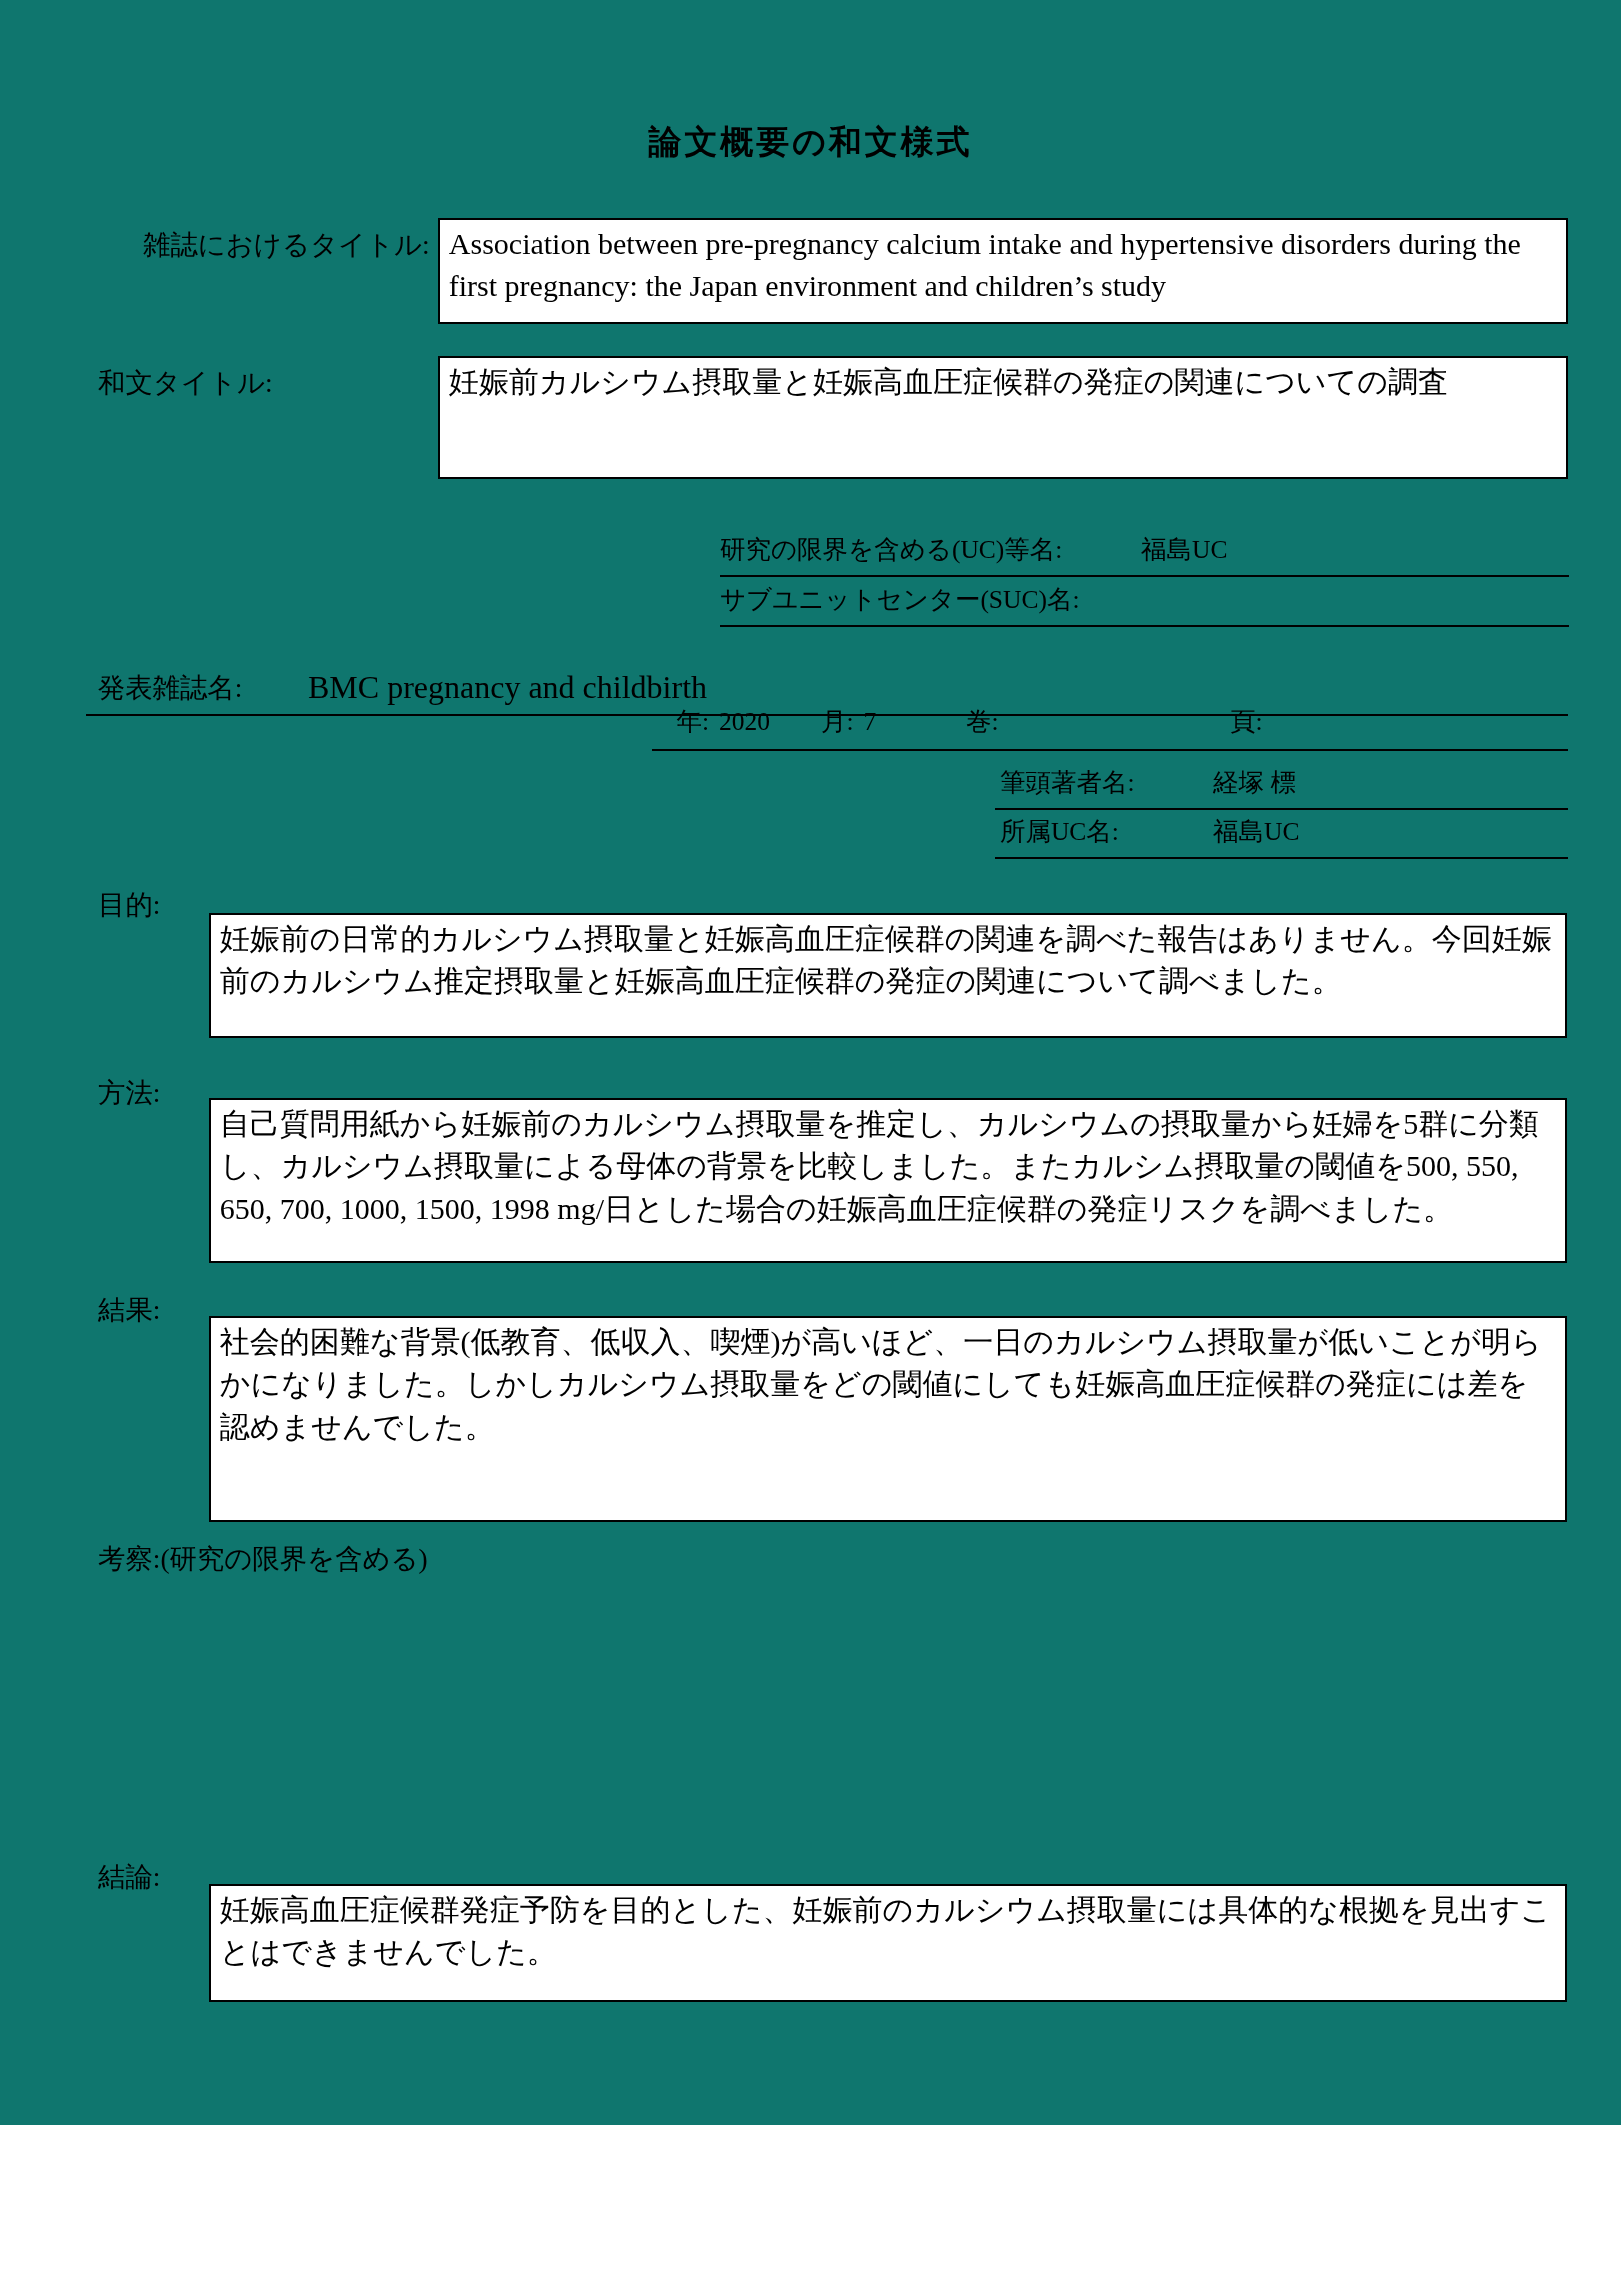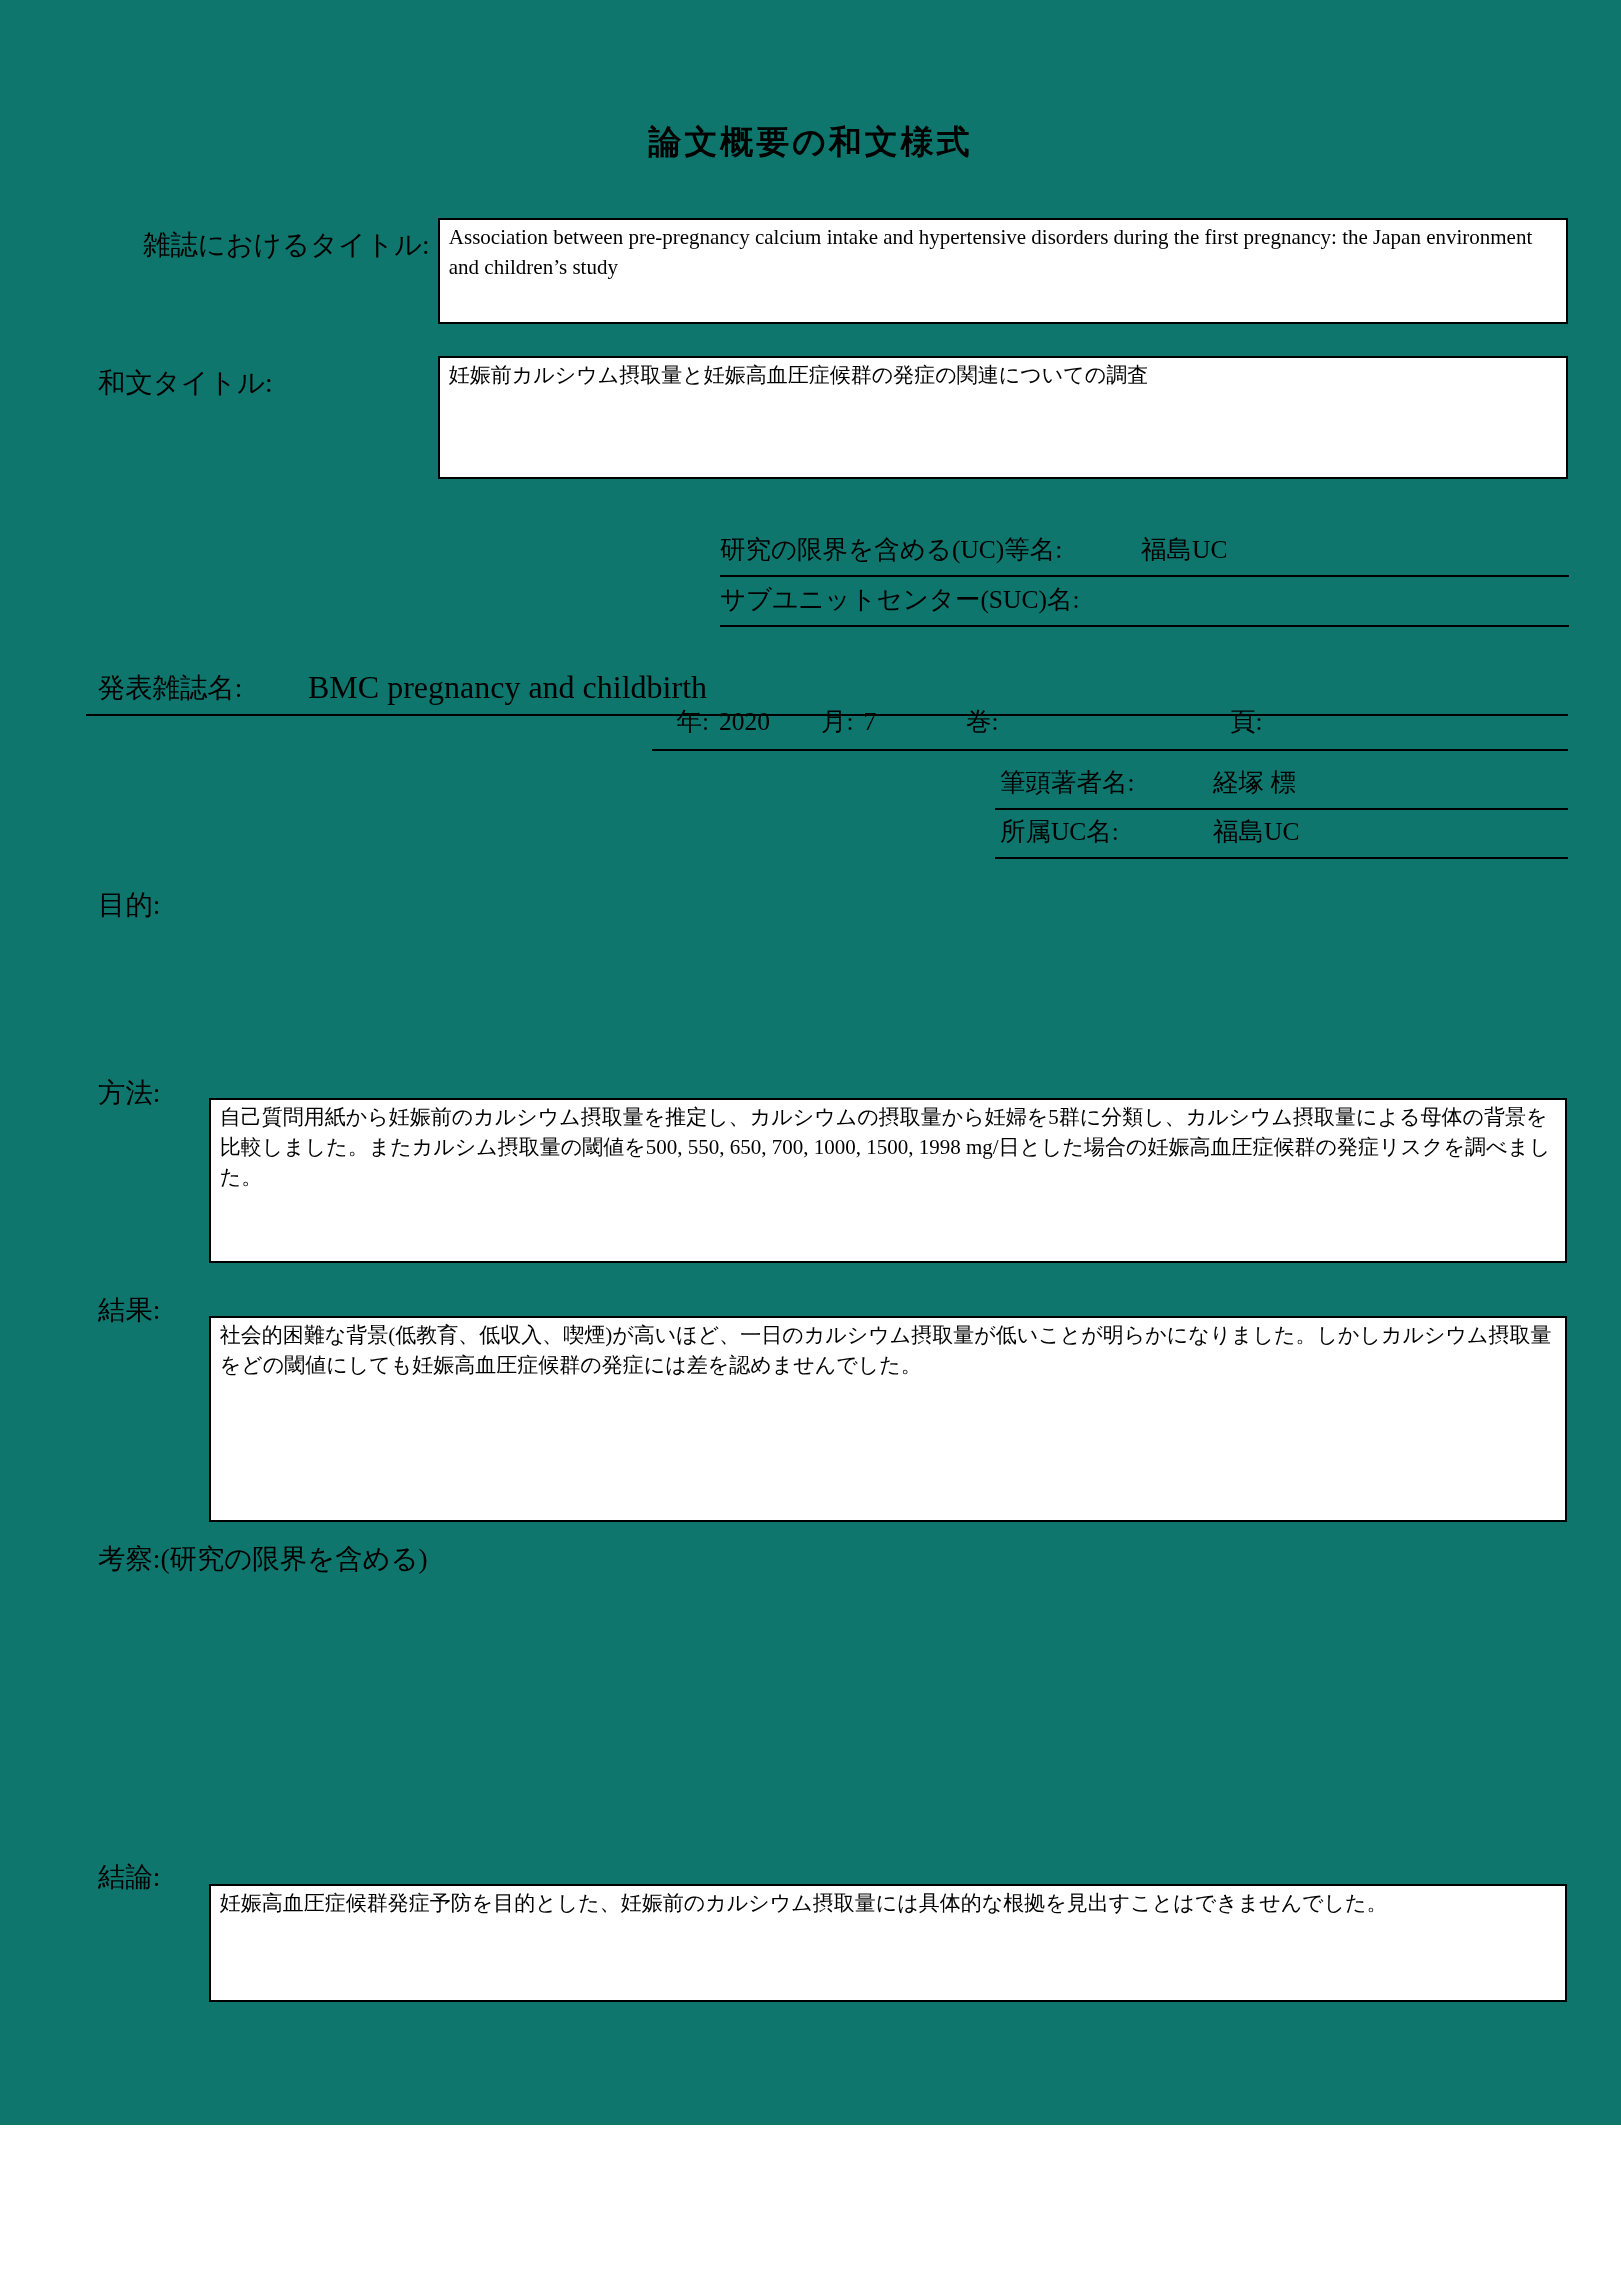--- a/index.html
+++ b/index.html
@@ -27,21 +27,21 @@
     white-space:nowrap;
   }
   .box{
     position:absolute;
     border:2.9px solid #000;
     background:#fff;
     box-sizing:border-box;
   }
   .box-text{
     padding:2.9px 8.8px;
-    font-size:21px;
+    font-size:30px;
     line-height:1.42;
     word-break:break-word;
     overflow-wrap:break-word;
   }
   .uline{
     position:absolute;
     border-bottom:2.9px solid #000;
     box-sizing:border-box;
     font-size:25.5px;
   }
@@ -107,20 +107,23 @@
     <span class="ul-label" style="left:4.9px;">筆頭著者名:</span>
     <span class="ul-value" style="left:218px;">経塚 標</span>
   </div>
 
   <div class="uline" style="left:995px;top:814px;width:573px;height:45px;">
     <span class="ul-label" style="left:4.9px;">所属UC名:</span>
     <span class="ul-value" style="left:218px;">福島UC</span>
   </div>
 
   <div class="label" style="left:98px;top:887px;">目的:</div>
+  <div class="box" style="left:209px;top:913px;width:1358px;height:125px;">
+    <div class="box-text">妊娠前の日常的カルシウム摂取量と妊娠高血圧症候群の関連を調べた報告はありません。今回妊娠前のカルシウム推定摂取量と妊娠高血圧症候群の発症の関連について調べました。</div>
+  </div>
 
   <div class="label" style="left:98px;top:1075px;">方法:</div>
   <div class="box" style="left:209px;top:1098px;width:1358px;height:165px;">
     <div class="box-text">自己質問用紙から妊娠前のカルシウム摂取量を推定し、カルシウムの摂取量から妊婦を5群に分類し、カルシウム摂取量による母体の背景を比較しました。またカルシム摂取量の閾値を500, 550, 650, 700, 1000, 1500, 1998 mg/日とした場合の妊娠高血圧症候群の発症リスクを調べました。</div>
   </div>
 
   <div class="label" style="left:98px;top:1292px;">結果:</div>
   <div class="box" style="left:209px;top:1316px;width:1358px;height:206px;">
     <div class="box-text">社会的困難な背景(低教育、低収入、喫煙)が高いほど、一日のカルシウム摂取量が低いことが明らかになりました。しかしカルシウム摂取量をどの閾値にしても妊娠高血圧症候群の発症には差を認めませんでした。</div>
   </div>

